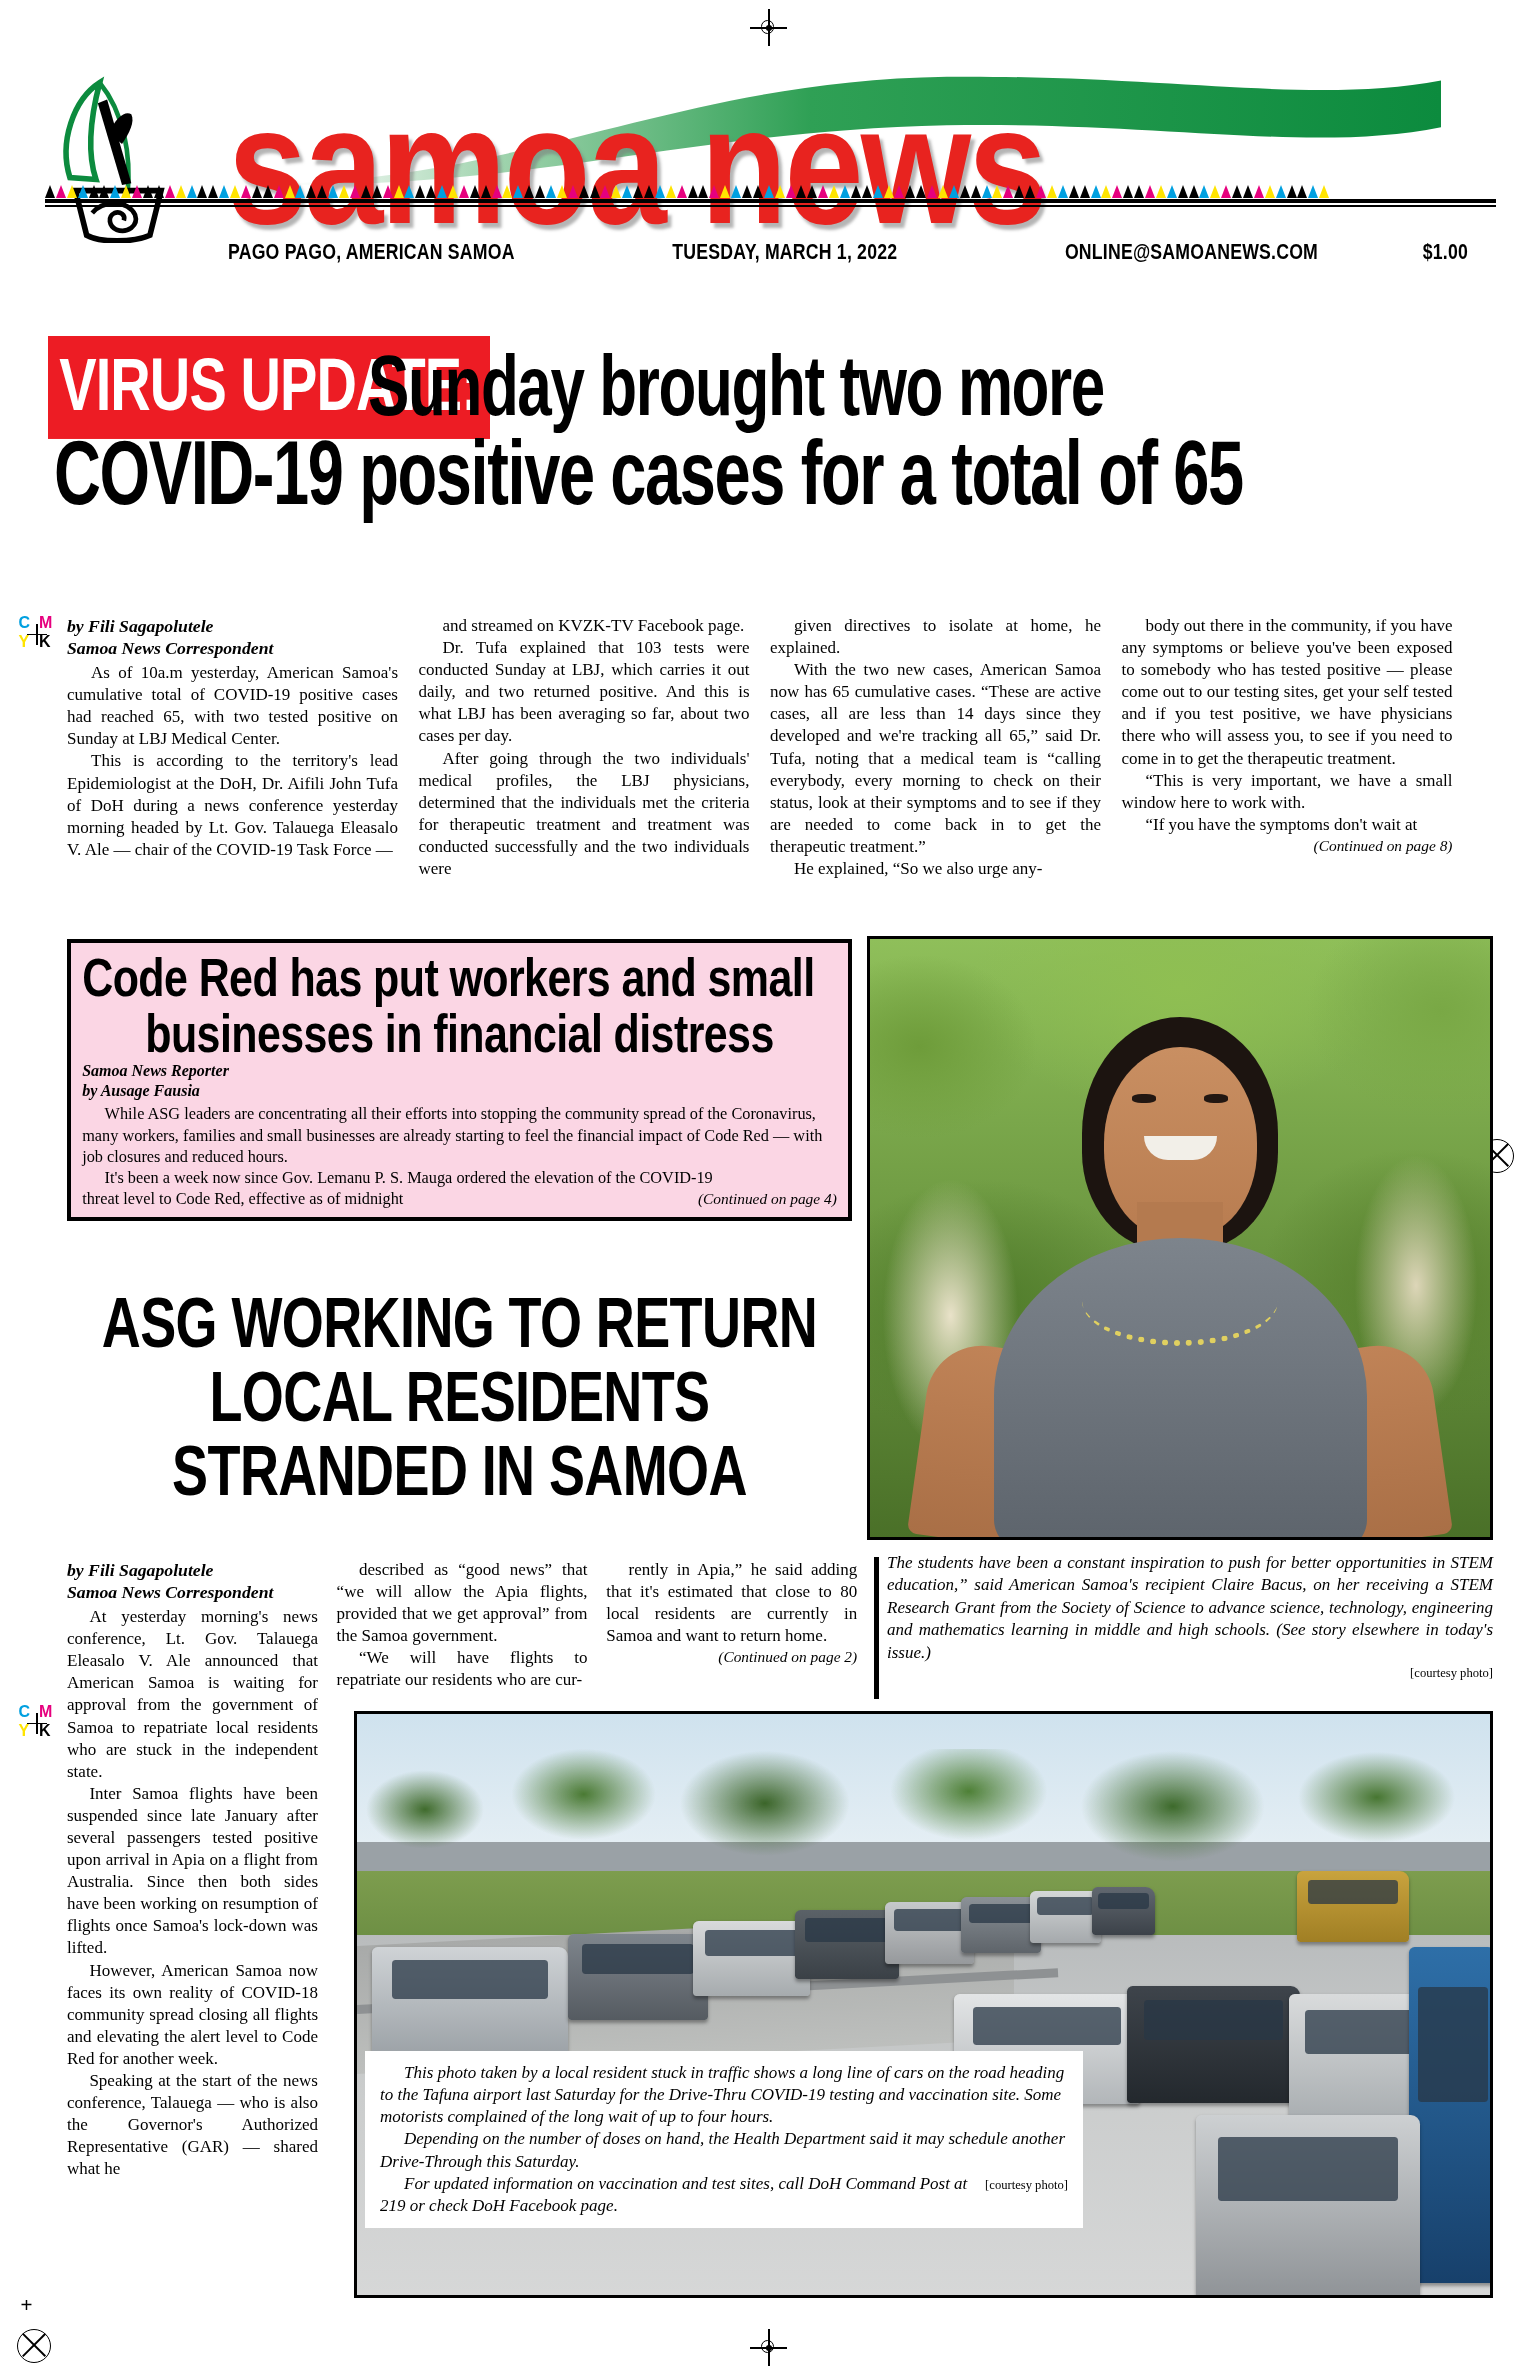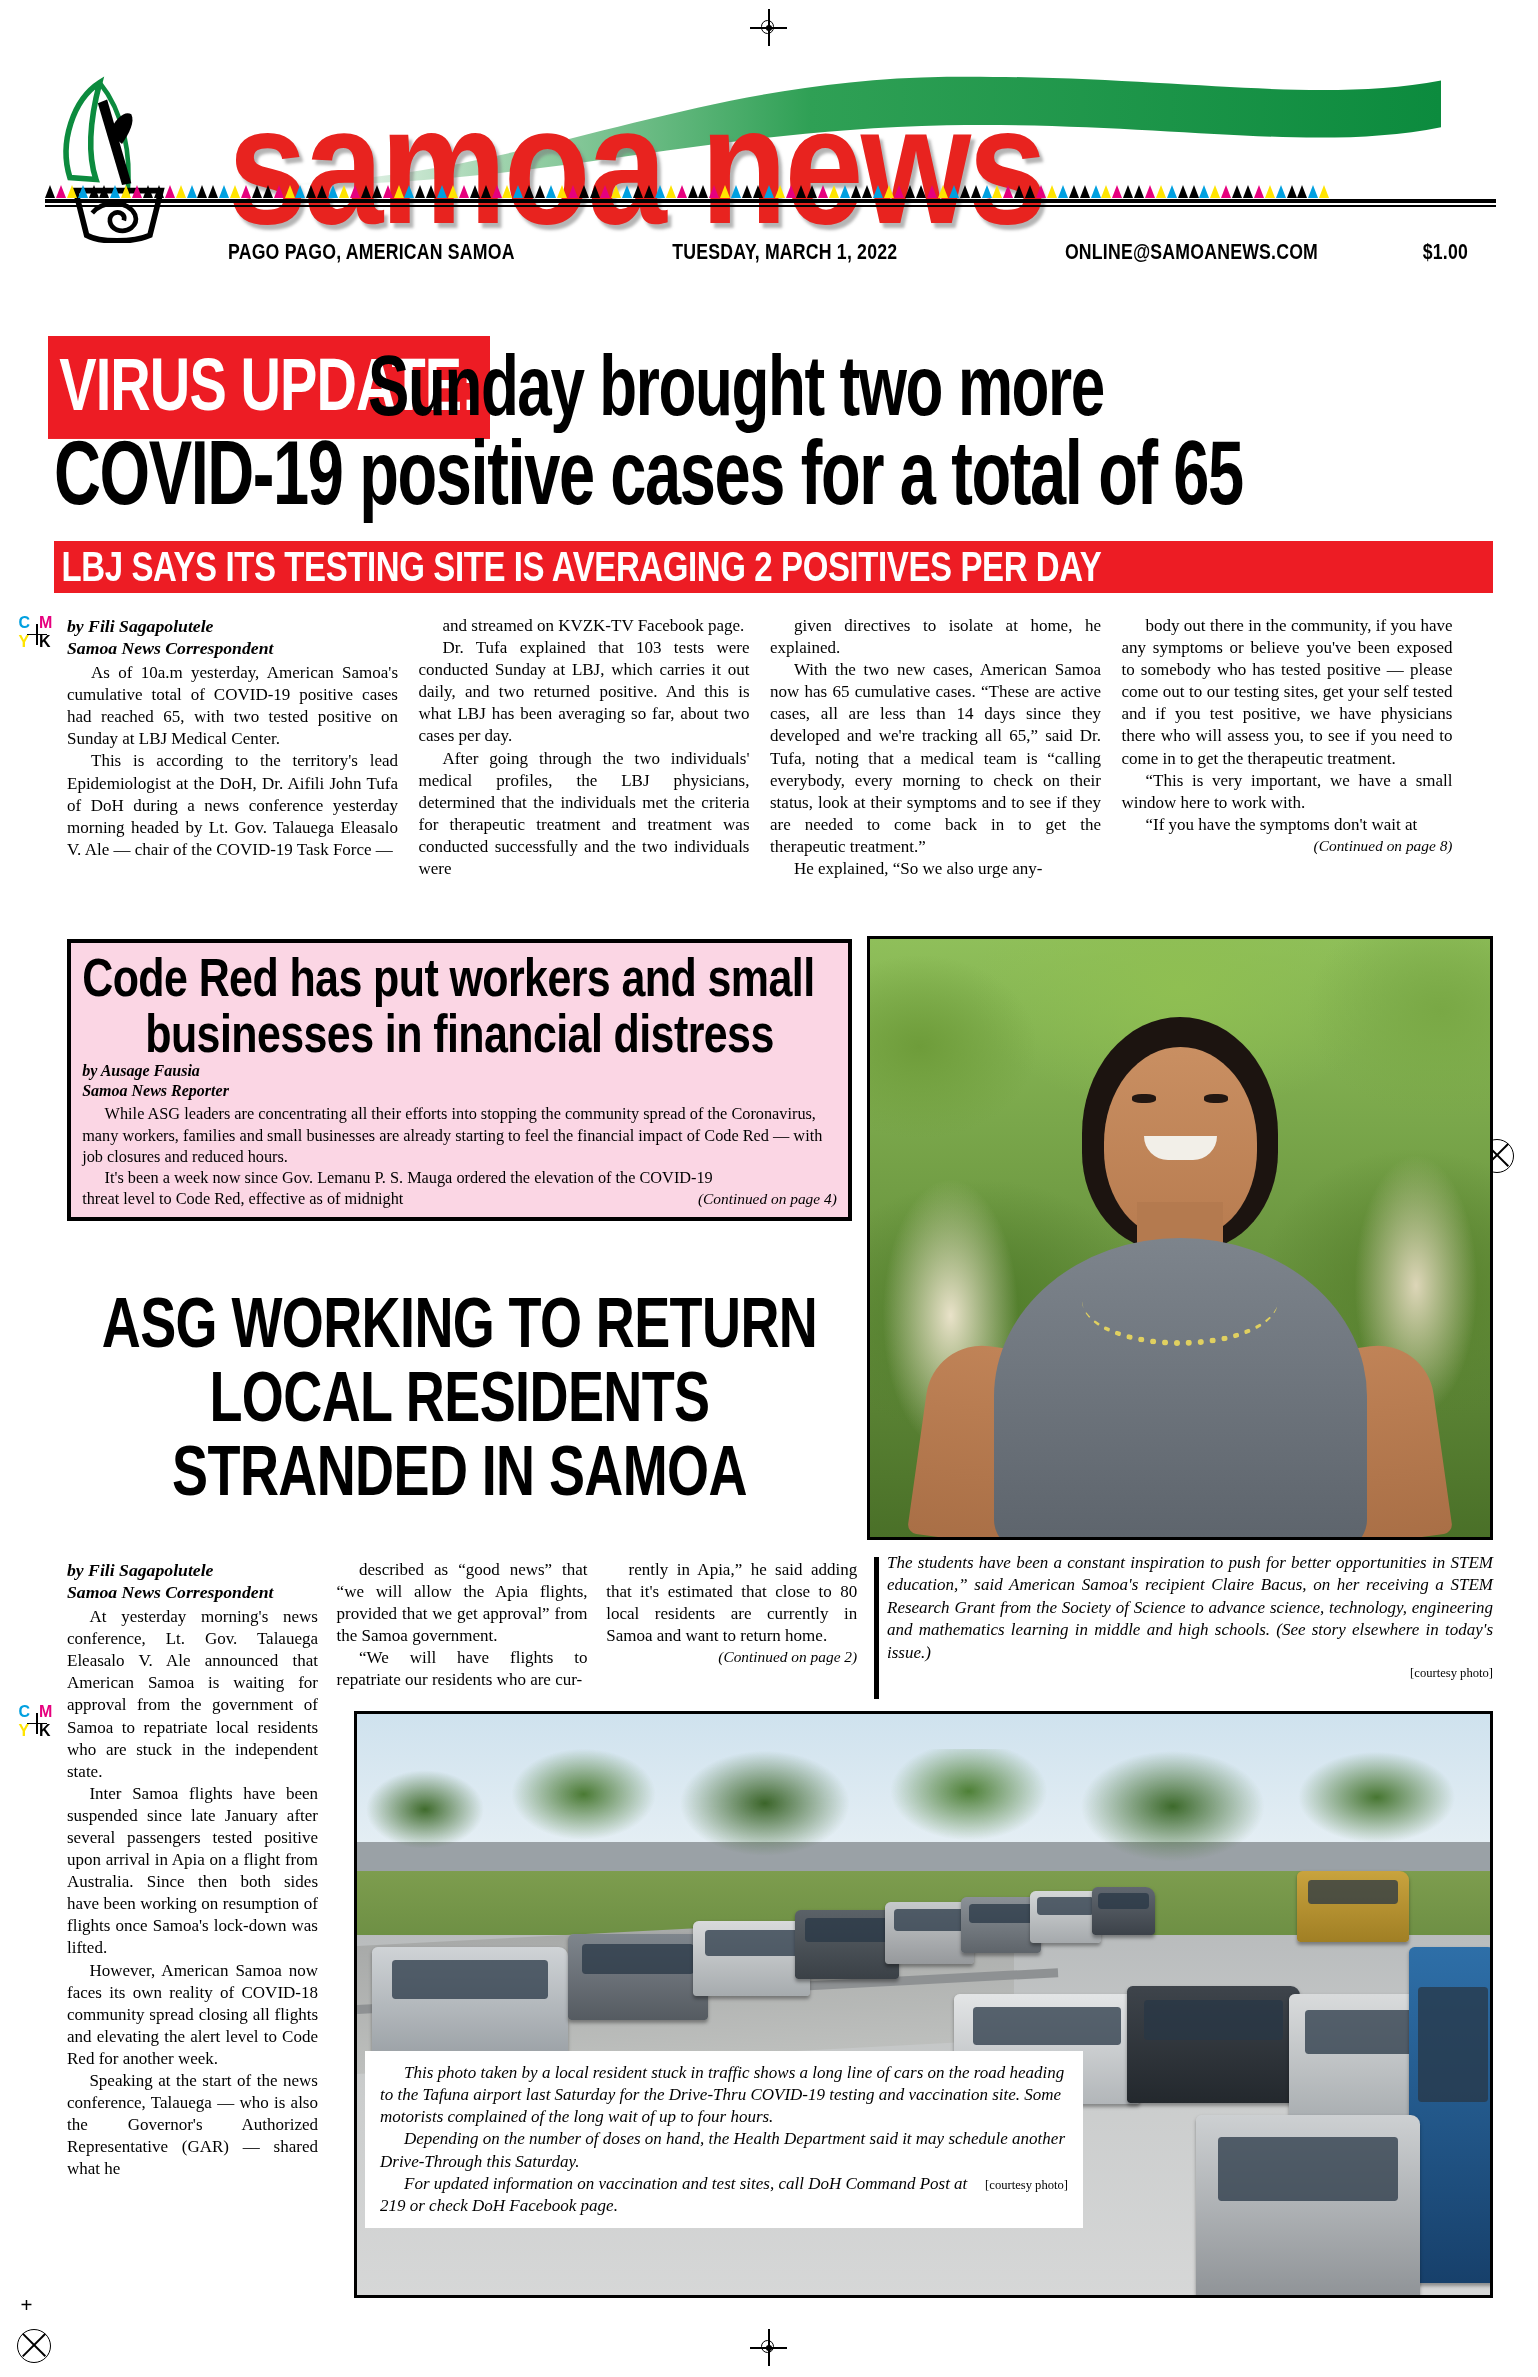--- a/index.html
+++ b/index.html
@@ -727,23 +727,20 @@
     <div class="rule-thick"></div>
     <div class="rule-thin"></div>
   </div>
 
   <div class="kicker-row">
     <div class="kicker">VIRUS UPDATE:</div>
   </div>
   <div class="headline-main">Sunday brought two more</div>
   <div class="headline-line2">COVID-19 positive cases for a total of 65</div>
 
-  <div class="subhead-band">
-    <div class="subhead-band-text">LBJ SAYS ITS TESTING SITE IS AVERAGING 2 POSITIVES PER DAY</div>
-  </div>
 
   <div class="top-story">
     <div class="col">
       <div class="byline">
         <div>by Fili Sagapolutele</div>
         <div>Samoa News Correspondent</div>
       </div>
       <p>As of 10a.m yesterday, American Samoa's cumulative total of COVID-19 positive cases had reached 65, with two tested positive on Sunday at LBJ Medical Center.</p>
       <p>This is according to the territory's lead Epidemiologist at the DoH, Dr. Aifili John Tufa of DoH during a news conference yesterday morning headed by Lt. Gov. Talauega Eleasalo V. Ale — chair of the COVID-19 Task Force —</p>
     </div>
@@ -764,22 +761,22 @@
       <p class="cont-note">(Continued on page 8)</p>
     </div>
   </div>
 
   <div class="pinkbox">
     <h2>
       <span class="l1">Code Red has put workers and small</span>
       <span class="l2">businesses in financial distress</span>
     </h2>
     <div class="byline">
+      <div>Samoa News Reporter</div>
       <div>by Ausage Fausia</div>
-      <div>Samoa News Reporter</div>
     </div>
     <p>While ASG leaders are concentrating all their efforts into stopping the community spread of the Coronavirus, many workers, families and small businesses are already starting to feel the financial impact of Code Red — with job closures and reduced hours.</p>
     <p>It's been a week now since Gov. Lemanu P. S. Mauga ordered the elevation of the COVID-19</p>
     <p class="lastline">
       <span>threat level to Code Red, effective as of midnight</span>
       <span class="cont">(Continued on page 4)</span>
     </p>
   </div>
 
   <div class="asg-head">

